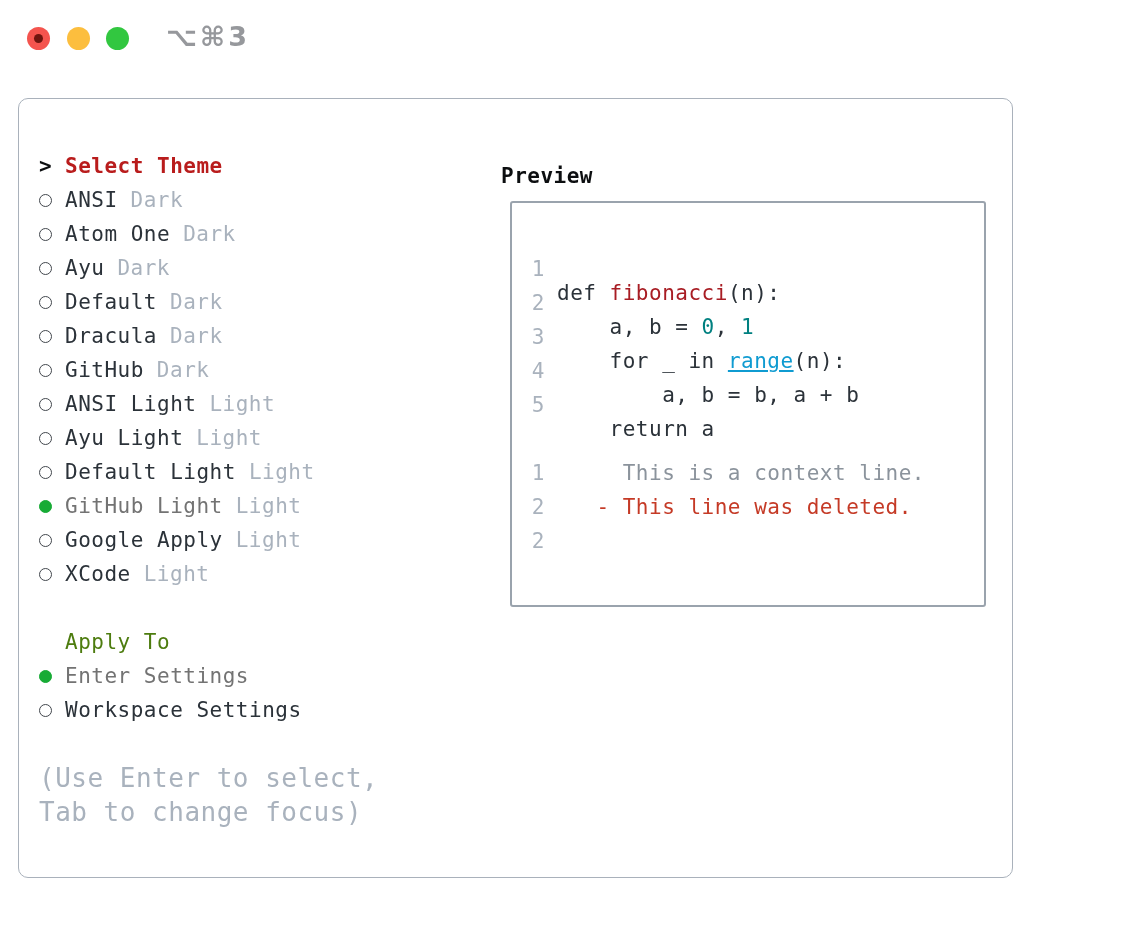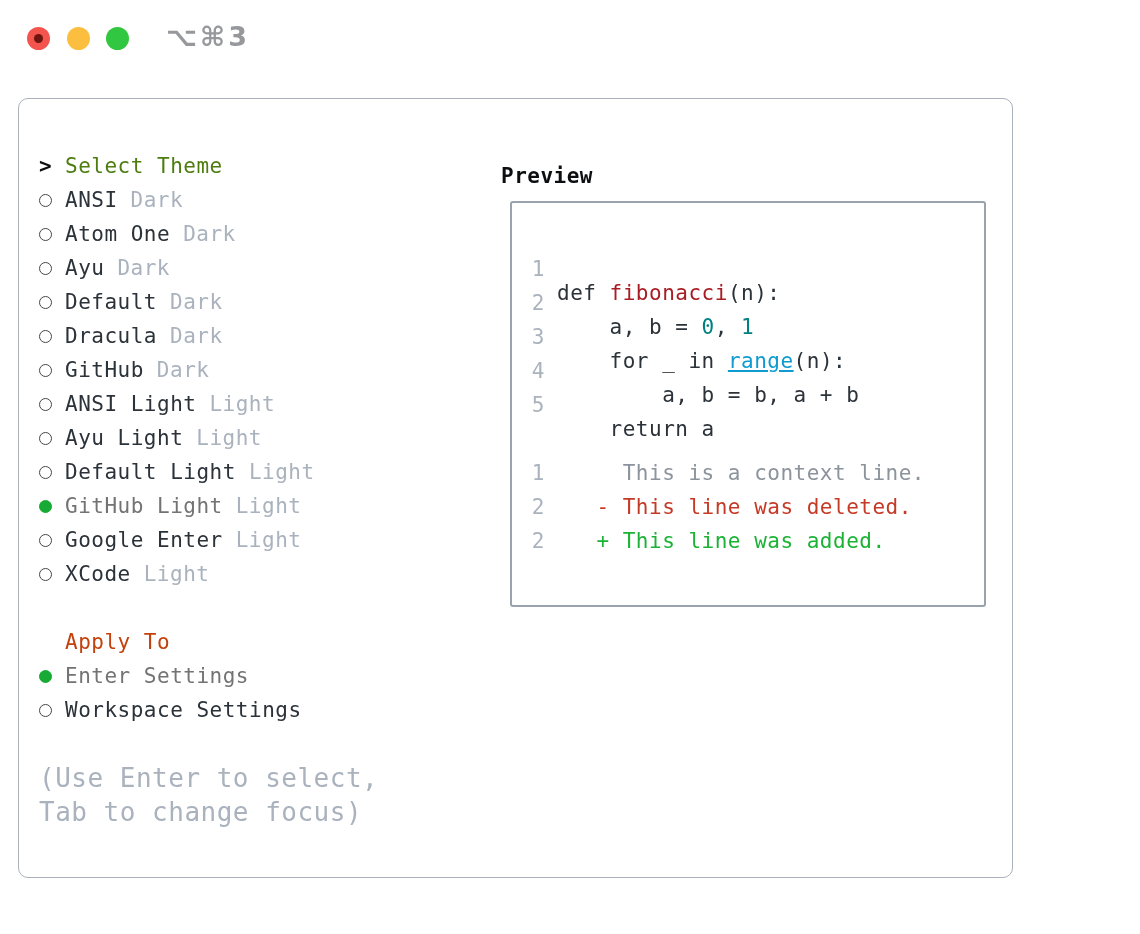--- a/index.html
+++ b/index.html
@@ -23,24 +23,24 @@
   .panel{
     position:absolute;left:18px;top:98px;width:995px;height:780px;
     border:1.5px solid #a9b1bb;border-radius:10px;box-sizing:border-box;background:#fff;
   }
   .list{position:absolute;left:20px;top:50px;}
   .row{display:flex;align-items:center;height:34px;font-size:21px;letter-spacing:0.5px;color:#2b3239;white-space:pre;}
   .marker{width:26px;flex:none;display:flex;align-items:center;}
   .radio{width:13px;height:13px;border-radius:50%;border:1.5px solid #42474d;box-sizing:border-box;background:transparent;}
   .row.selected .radio{background:#17ab35;border-color:#17ab35;}
   .row.selected .tname{color:#737373;}
-  .header-row .h{font-weight:normal;color:#4d7c0f;}
+  .header-row .h{font-weight:bold;color:#b91c1c;}
   .arrow{font-weight:bold;color:#0c0e10;}
   .tvariant{color:#a9b2bd;margin-left:13px;}
-  .subheader{color:#c2410c;}
+  .subheader{color:#4d7c0f;}
   .spacer{height:34px;}
   .hint{
     width:400px;color:#a9b2bd;font-size:26px;line-height:34px;letter-spacing:0.5px;
   }
   
   .preview-header{
     position:absolute;left:482px;top:60px;height:34px;display:flex;align-items:center;
     font-size:21px;font-weight:bold;letter-spacing:0.5px;color:#0c0e10;
   }
   .preview-box{
@@ -127,21 +127,21 @@
       <span class="tname">Default Light</span>
       <span class="tvariant">Light</span>
     </div>
     <div class="row selected">
       <span class="marker"><span class="radio"></span></span>
       <span class="tname">GitHub Light</span>
       <span class="tvariant">Light</span>
     </div>
     <div class="row">
       <span class="marker"><span class="radio"></span></span>
-      <span class="tname">Google Enter</span>
+      <span class="tname">Google Apply</span>
       <span class="tvariant">Light</span>
     </div>
     <div class="row">
       <span class="marker"><span class="radio"></span></span>
       <span class="tname">XCode</span>
       <span class="tvariant">Light</span>
     </div>
 
     <div class="spacer"></div>
 
@@ -194,18 +194,17 @@
       <div class="cline">
         <span class="lno">1</span>
         <span class="ctext diff-context">     This is a context line.</span>
       </div>
       <div class="cline">
         <span class="lno">2</span>
         <span class="ctext diff-deleted">   - This line was deleted.</span>
       </div>
       <div class="cline">
         <span class="lno">2</span>
-        <span class="ctext diff-added">   + This line was added.</span>
       </div>
 
     </div>
   </div>
 </div>
 
 </body></html>

